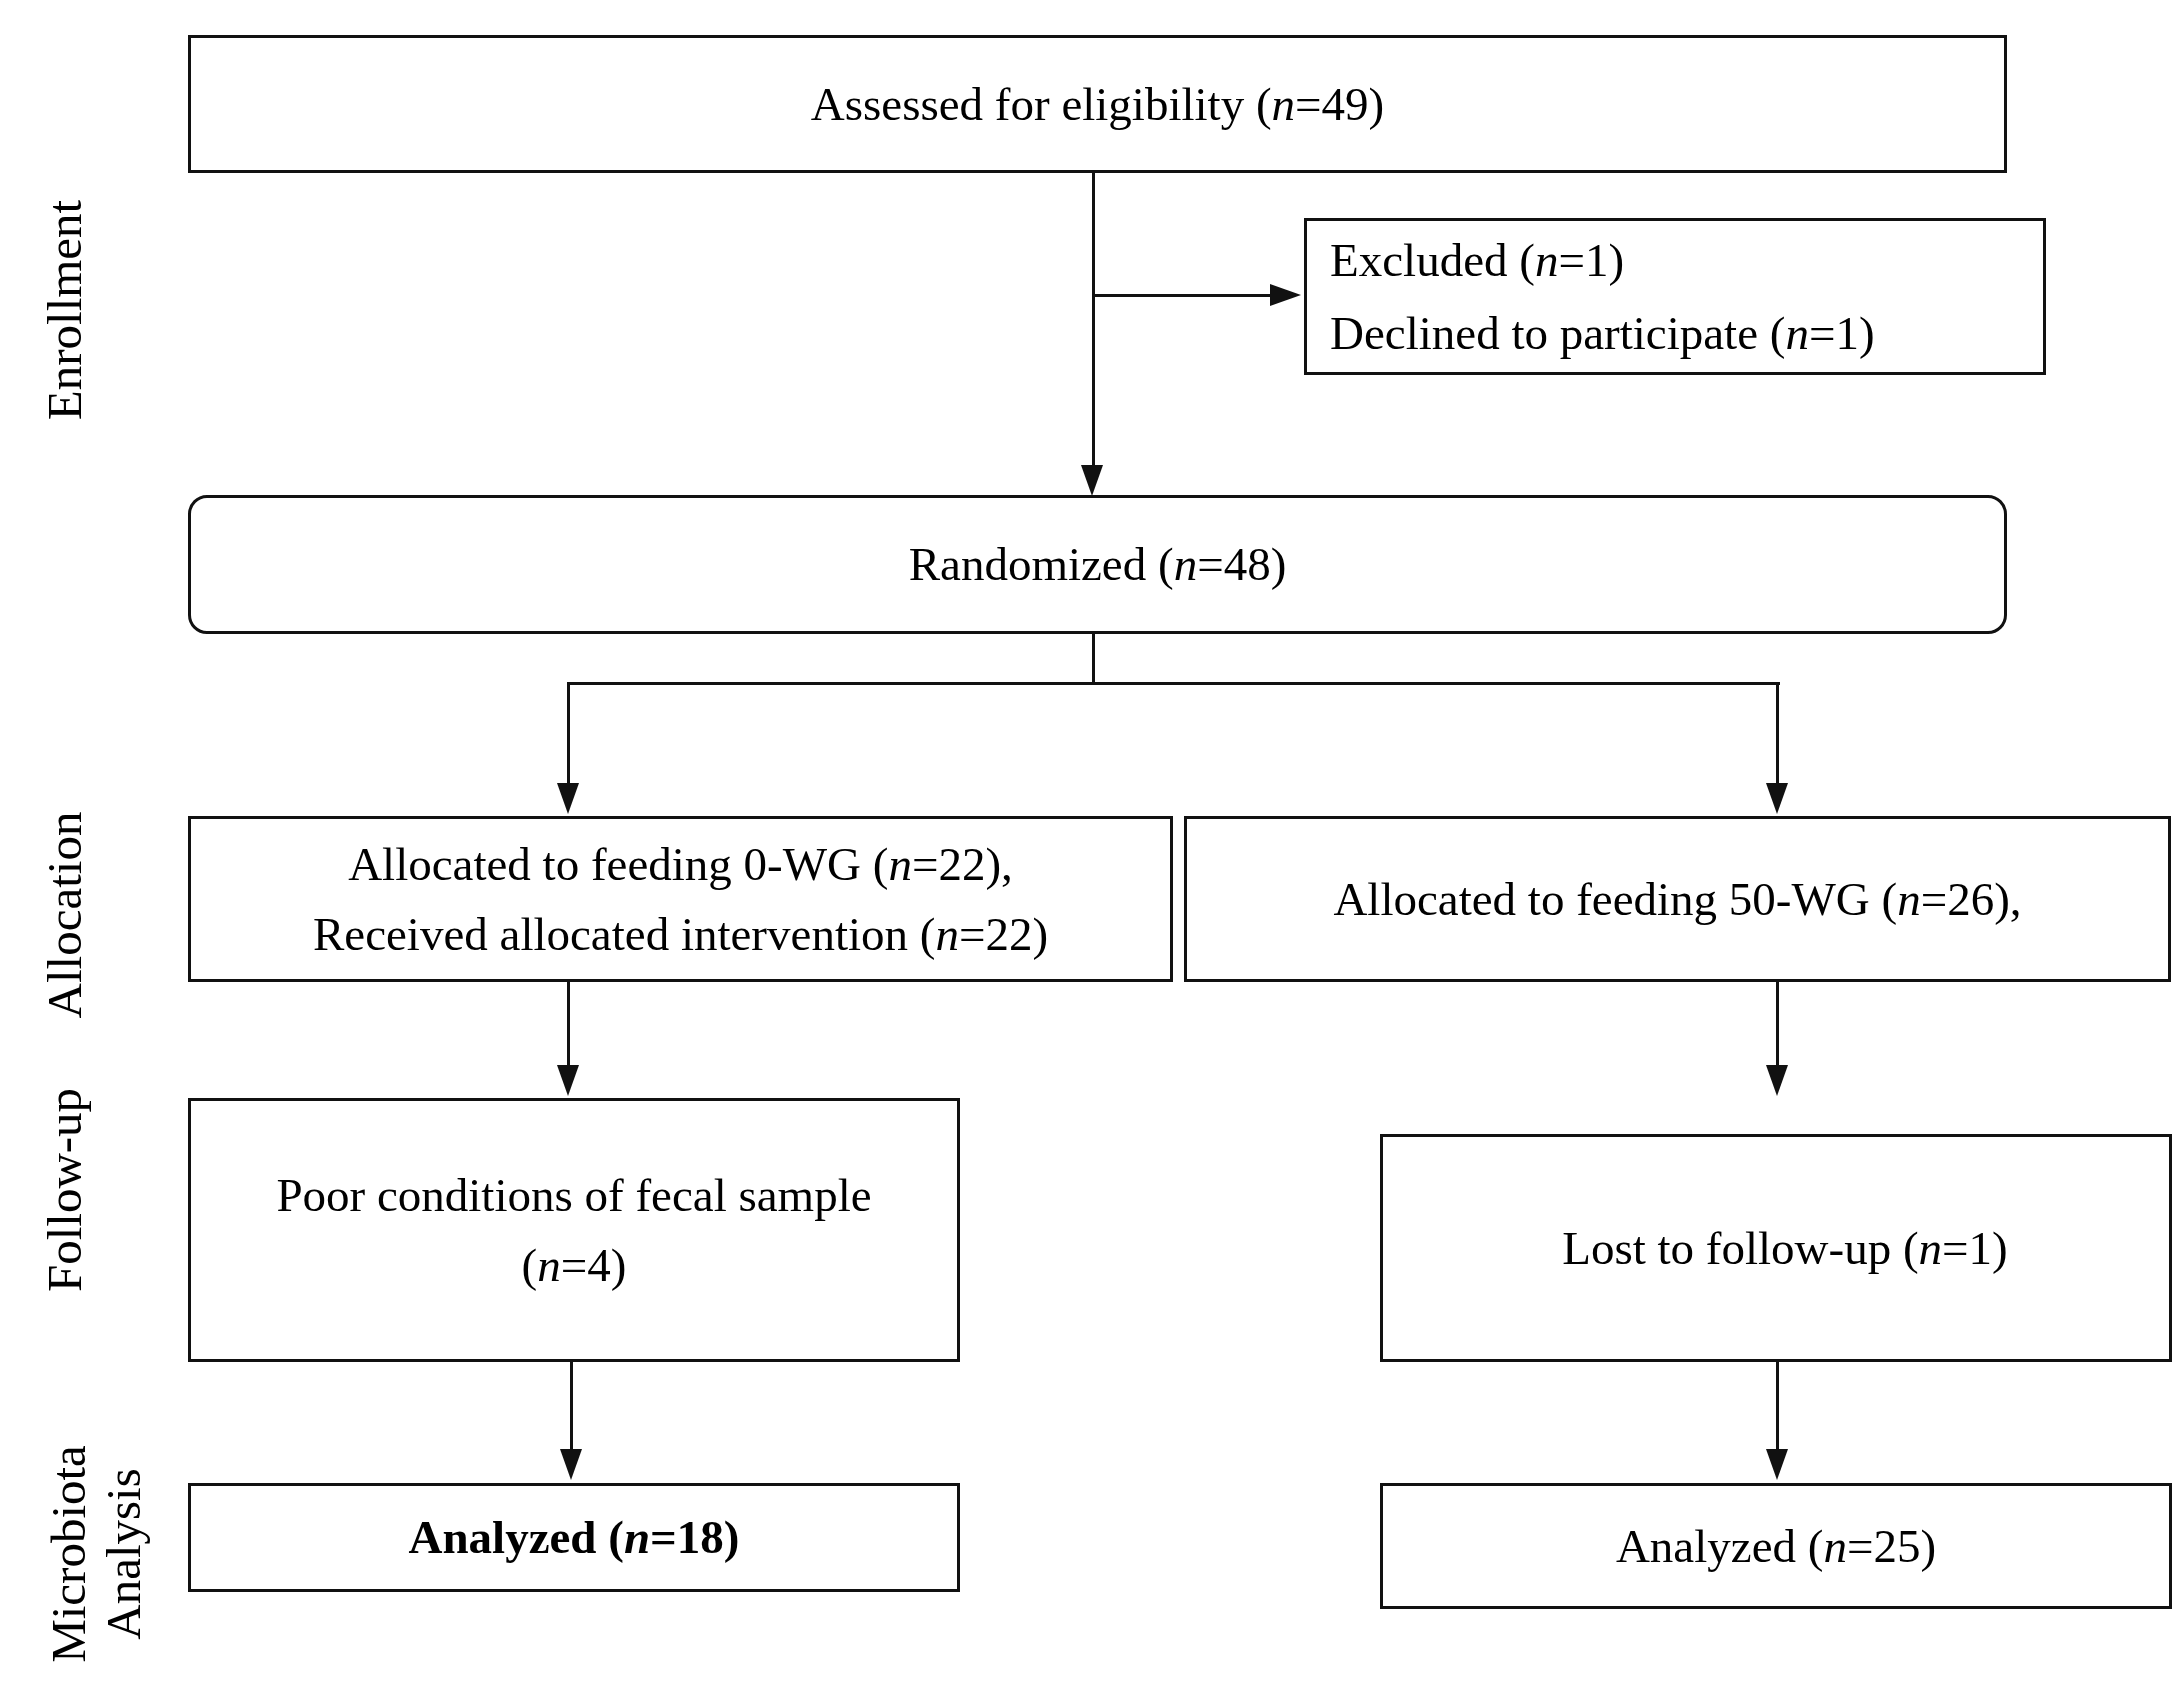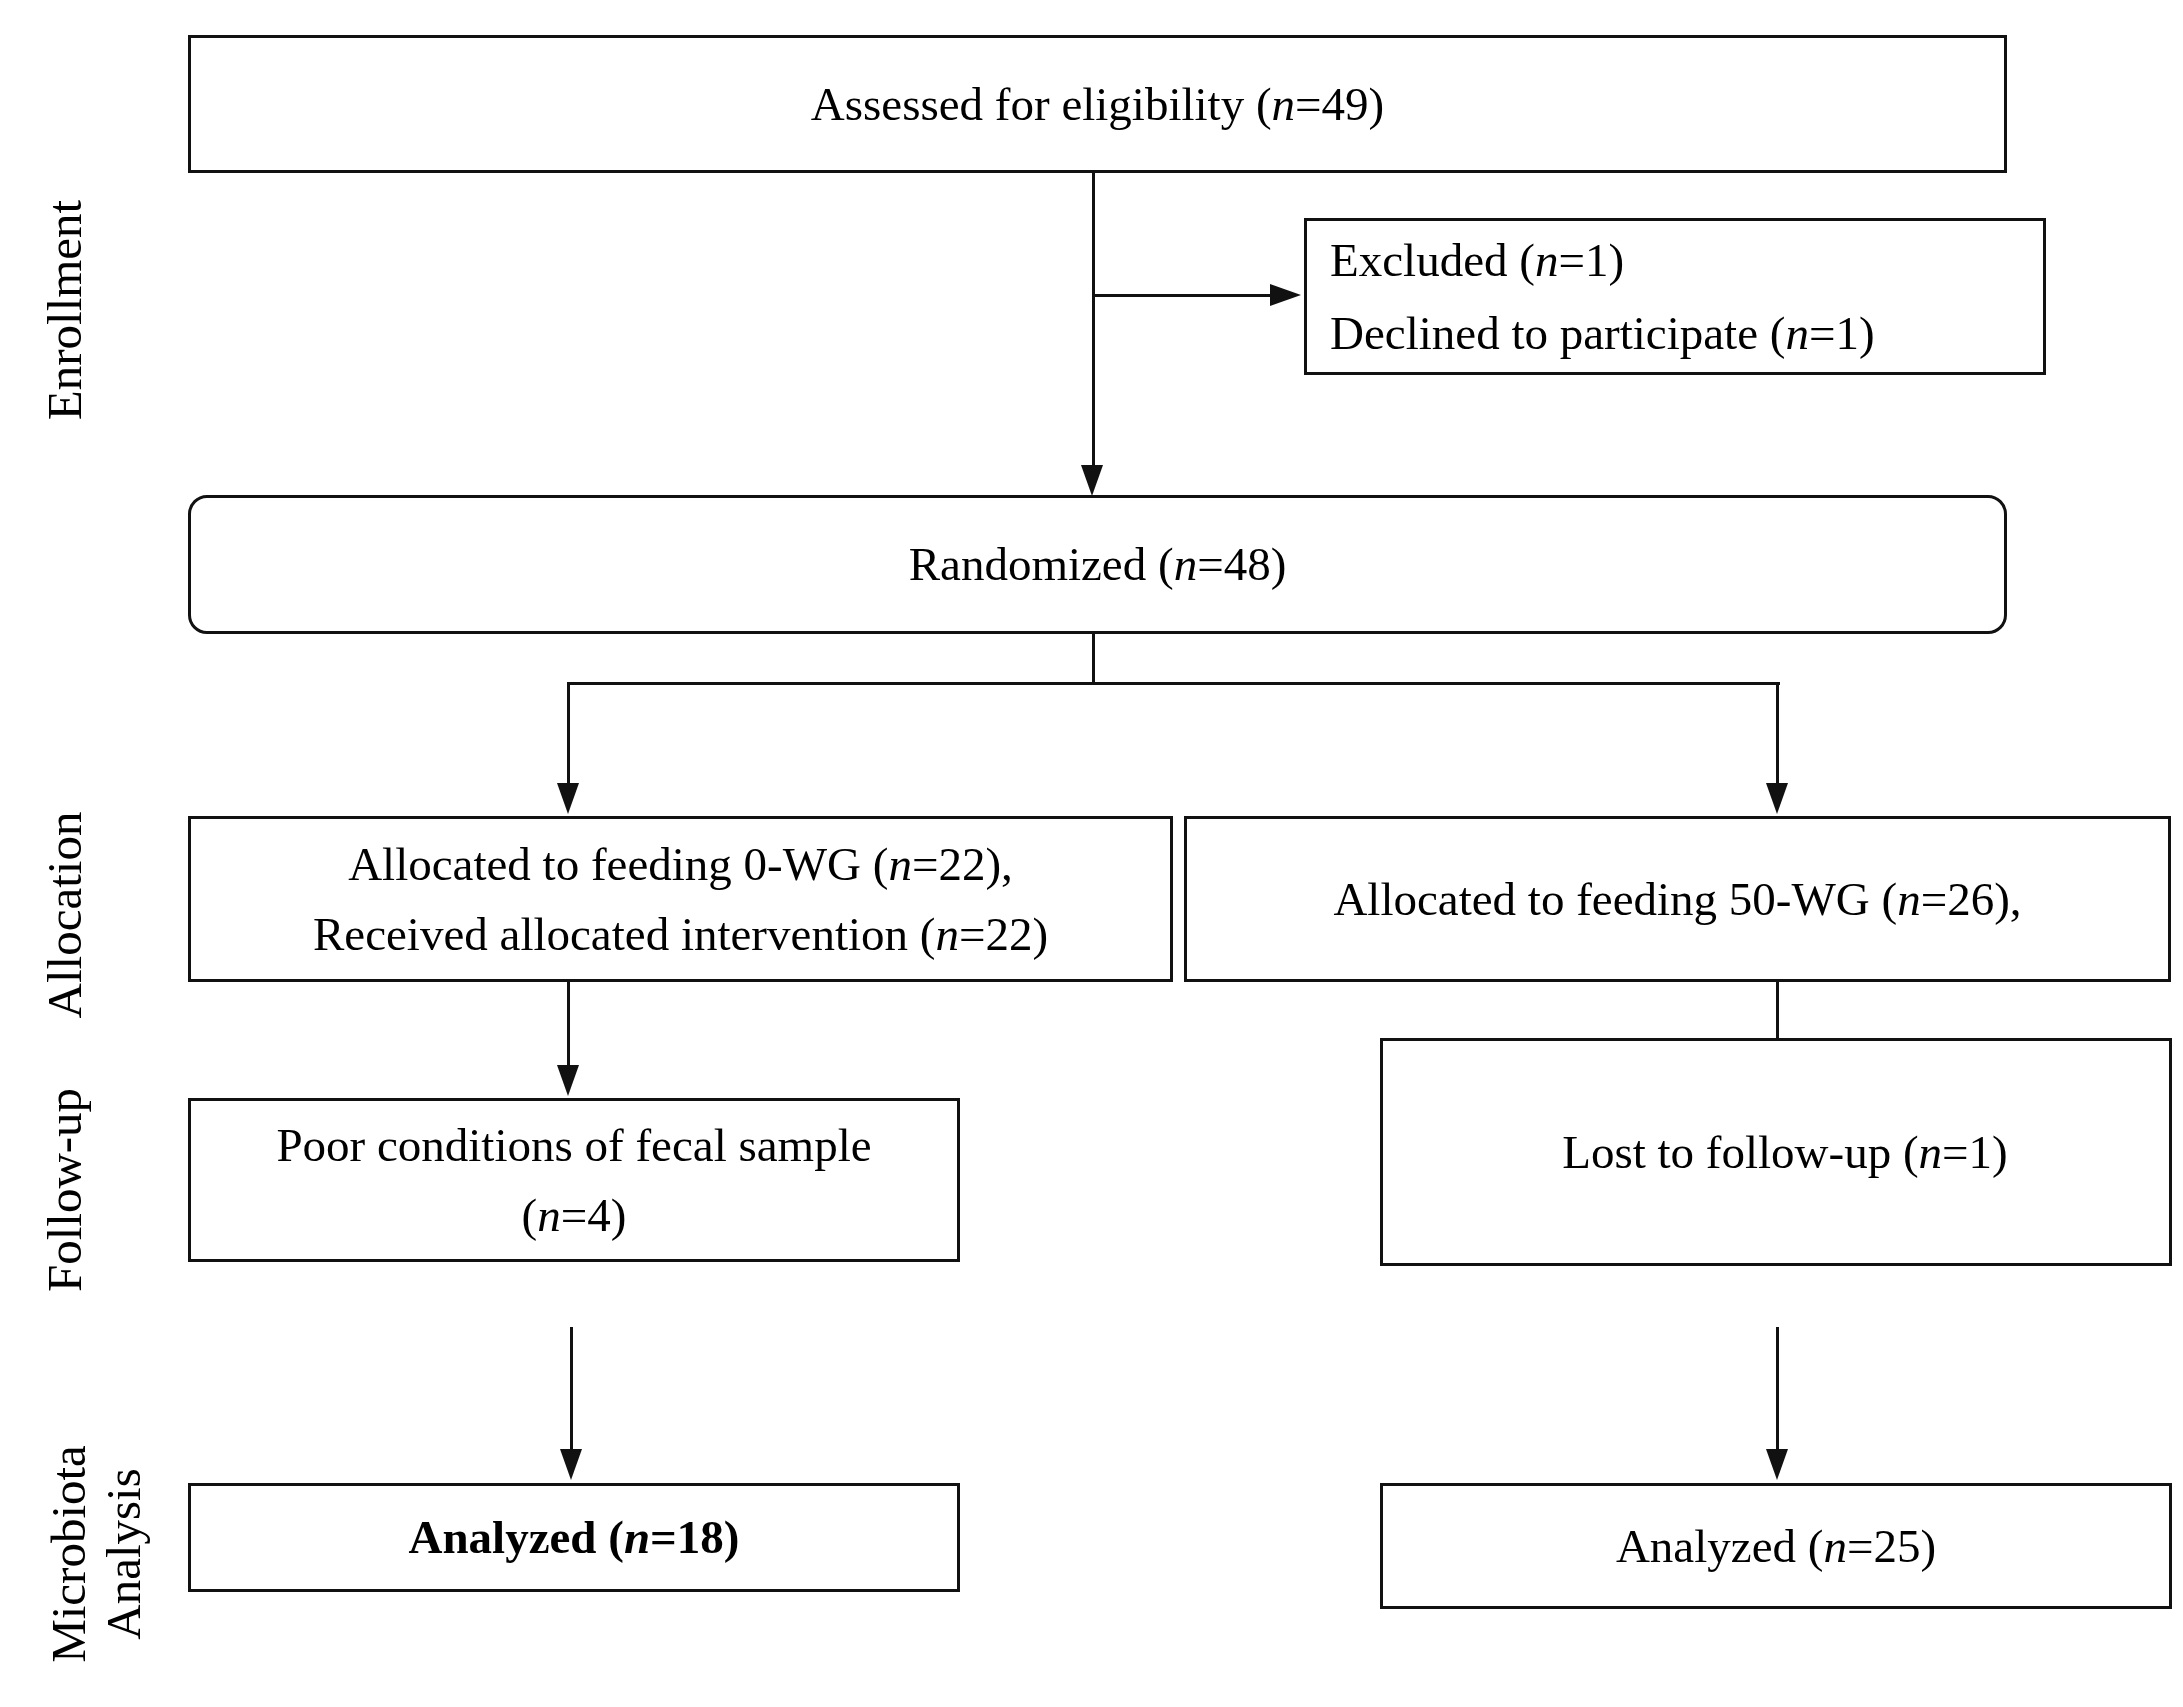--- a/index.html
+++ b/index.html
@@ -107,26 +107,26 @@
 
   <div class="box" style="left:188px; top:816px; width:985px; height:166px;">
     <span>Allocated to feeding 0-WG (<i>n</i>=22),</span>
     <span>Received allocated intervention (<i>n</i>=22)</span>
   </div>
 
   <div class="box" style="left:1184px; top:816px; width:987px; height:166px;gap:27px;">
     <span>Allocated to feeding 50-WG (<i>n</i>=26),</span>
   </div>
 
-  <div class="box" style="left:188px; top:1098px; width:772px; height:164px;">
+  <div class="box" style="left:188px; top:1098px; width:772px; height:264px;">
     <span>Poor conditions of fecal sample</span>
     <span>(<i>n</i>=4)</span>
   </div>
 
-  <div class="box" style="left:1380px; top:1038px; width:792px; height:228px;padding-left:18px;">
+  <div class="box" style="left:1380px; top:1134px; width:792px; height:228px;padding-left:18px;">
     <span>Lost to follow-up (<i>n</i>=1)</span>
   </div>
 
   <div class="box" style="left:188px; top:1483px; width:772px; height:109px;font-weight:bold;">
     <span>Analyzed (<i>n</i>=18)</span>
   </div>
 
   <div class="box" style="left:1380px; top:1483px; width:792px; height:126px;">
     <span>Analyzed (<i>n</i>=25)</span>
   </div>

